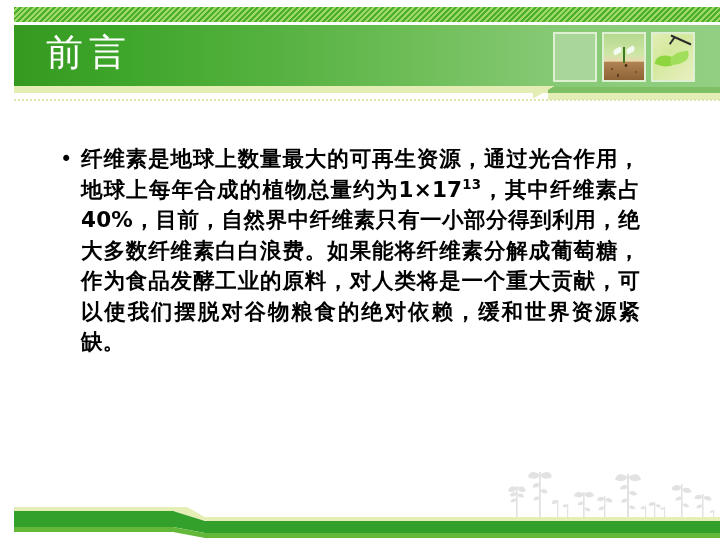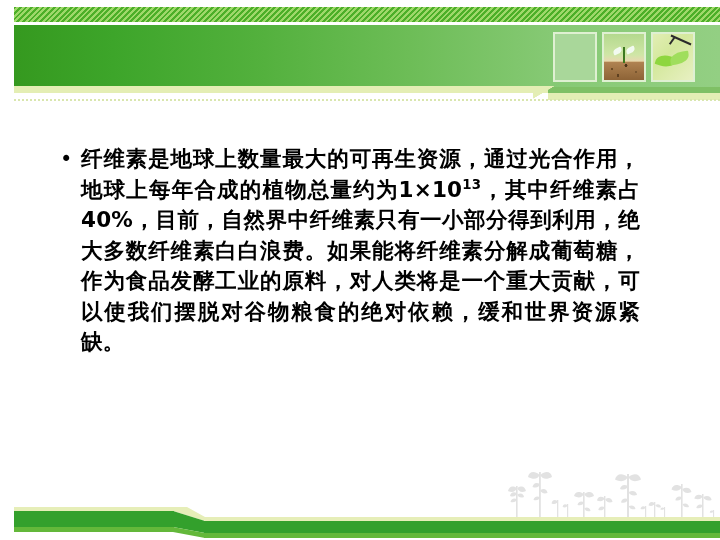--- a/index.html
+++ b/index.html
@@ -294,20 +294,21 @@
 </style>
 </head>
 <body>
 
 <div id="slide">
 
   <div class="hdr-stripe"></div>
 
   <div class="hdr-band"></div>
 
+  <div class="hdr-title">前言</div>
 
   <div class="thumbs">
 
     <div class="thumb thumb-empty"></div>
 
     <div class="thumb thumb-seedling">
       <div class="soil"></div>
       <div class="stem"></div>
       <div class="lf lf-l"></div>
       <div class="lf lf-r"></div>
@@ -324,21 +325,21 @@
 
   <div class="hdr-shadow-right"></div>
   <div class="hdr-under-left"></div>
   <div class="hdr-under-diag"></div>
   <div class="hdr-under-right"></div>
   <div class="hdr-dotline"></div>
 
   <div class="content">
     <div class="bullet-row">
       <div class="bullet-dot">•</div>
-      <div class="bullet-text"><span>纤维素是地球上数量最大的可再生资源，通过光合作用，地球上每年合成的植物总量约为1×10</span><sup>13</sup><span>，其中纤维素占40%，目前，自然界中纤维素只有一小部分得到利用，绝大多数纤维素白白浪费。如果能将纤维素分解成葡萄糖，作为食品发酵工业的原料，对人类将是一个重大贡献，可以使我们摆脱对谷物粮食的绝对依赖，缓和世界资源紧缺。</span></div>
+      <div class="bullet-text"><span>纤维素是地球上数量最大的可再生资源，通过光合作用，地球上每年合成的植物总量约为1×17</span><sup>13</sup><span>，其中纤维素占40%，目前，自然界中纤维素只有一小部分得到利用，绝大多数纤维素白白浪费。如果能将纤维素分解成葡萄糖，作为食品发酵工业的原料，对人类将是一个重大贡献，可以使我们摆脱对谷物粮食的绝对依赖，缓和世界资源紧缺。</span></div>
     </div>
   </div>
 
   <svg class="sprouts" viewBox="0 0 215 56">
     <g fill="#e2e2e2">
 
       <rect x="11" y="20" width="1.6" height="36"></rect>
       <path d="M11.8 22 C7 19, 4 21, 3 25 C7.5 27, 10.8 25.5, 11.8 22 Z"></path>
       <path d="M12 27 C8 25, 5.5 27, 5 30 C8.5 31.5, 11.3 30, 12 27 Z"></path>
       <path d="M12 33 C8.5 31.5, 6 33, 5.5 36 C9 37, 11.4 35.6, 12 33 Z"></path>

